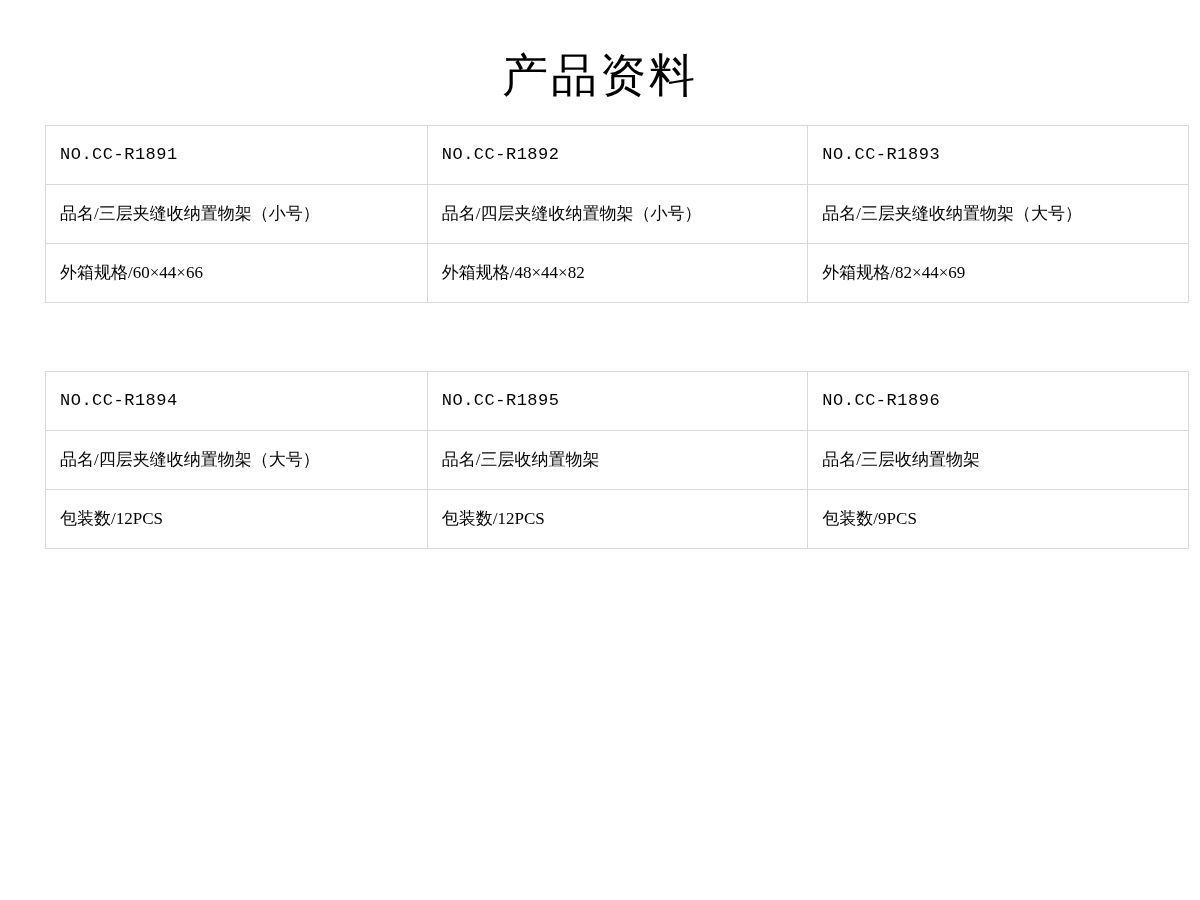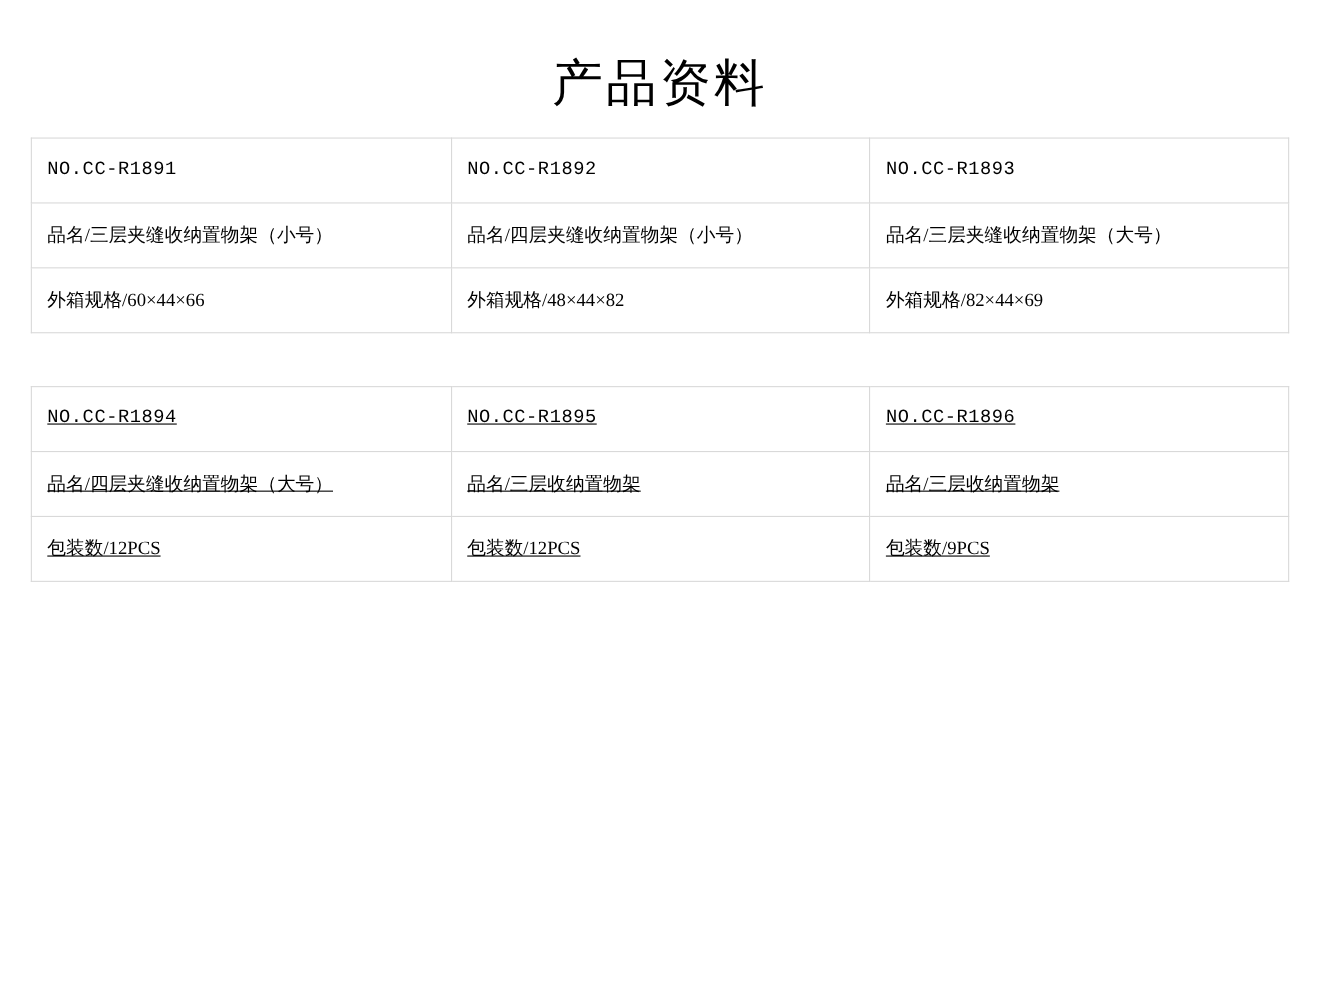--- a/index.html
+++ b/index.html
@@ -12,41 +12,41 @@
     height: 900px;
     font-family: "Liberation Serif", serif;
     color: #000000;
     position: relative;
     overflow: hidden;
   }
   .page {
     width: 1200px;
     height: 900px;
     box-sizing: border-box;
-    padding: 0 28px;
+    padding: 0 45px;
   }
   .page-title {
     text-align: center;
     font-family: "Liberation Sans", sans-serif;
     font-size: 46px;
     font-weight: 400;
     letter-spacing: 3px;
     margin: 0;
     padding-top: 48px;
     padding-bottom: 0;
     line-height: 1.2;
   }
   .spec-table {
     width: 1144px;
     border-collapse: collapse;
     table-layout: fixed;
     margin: 0;
   }
   .table-block-1 { margin-top: 22px; }
-  .table-block-2 { margin-top: 48px; text-decoration: underline; }
+  .table-block-2 { margin-top: 68px; }
   .spec-table td {
     border: 1px solid #d9d9d9;
     vertical-align: middle;
     height: 58px;
     padding: 0 14px;
     font-size: 17px;
     line-height: 1.4;
     white-space: nowrap;
     overflow: hidden;
   }

